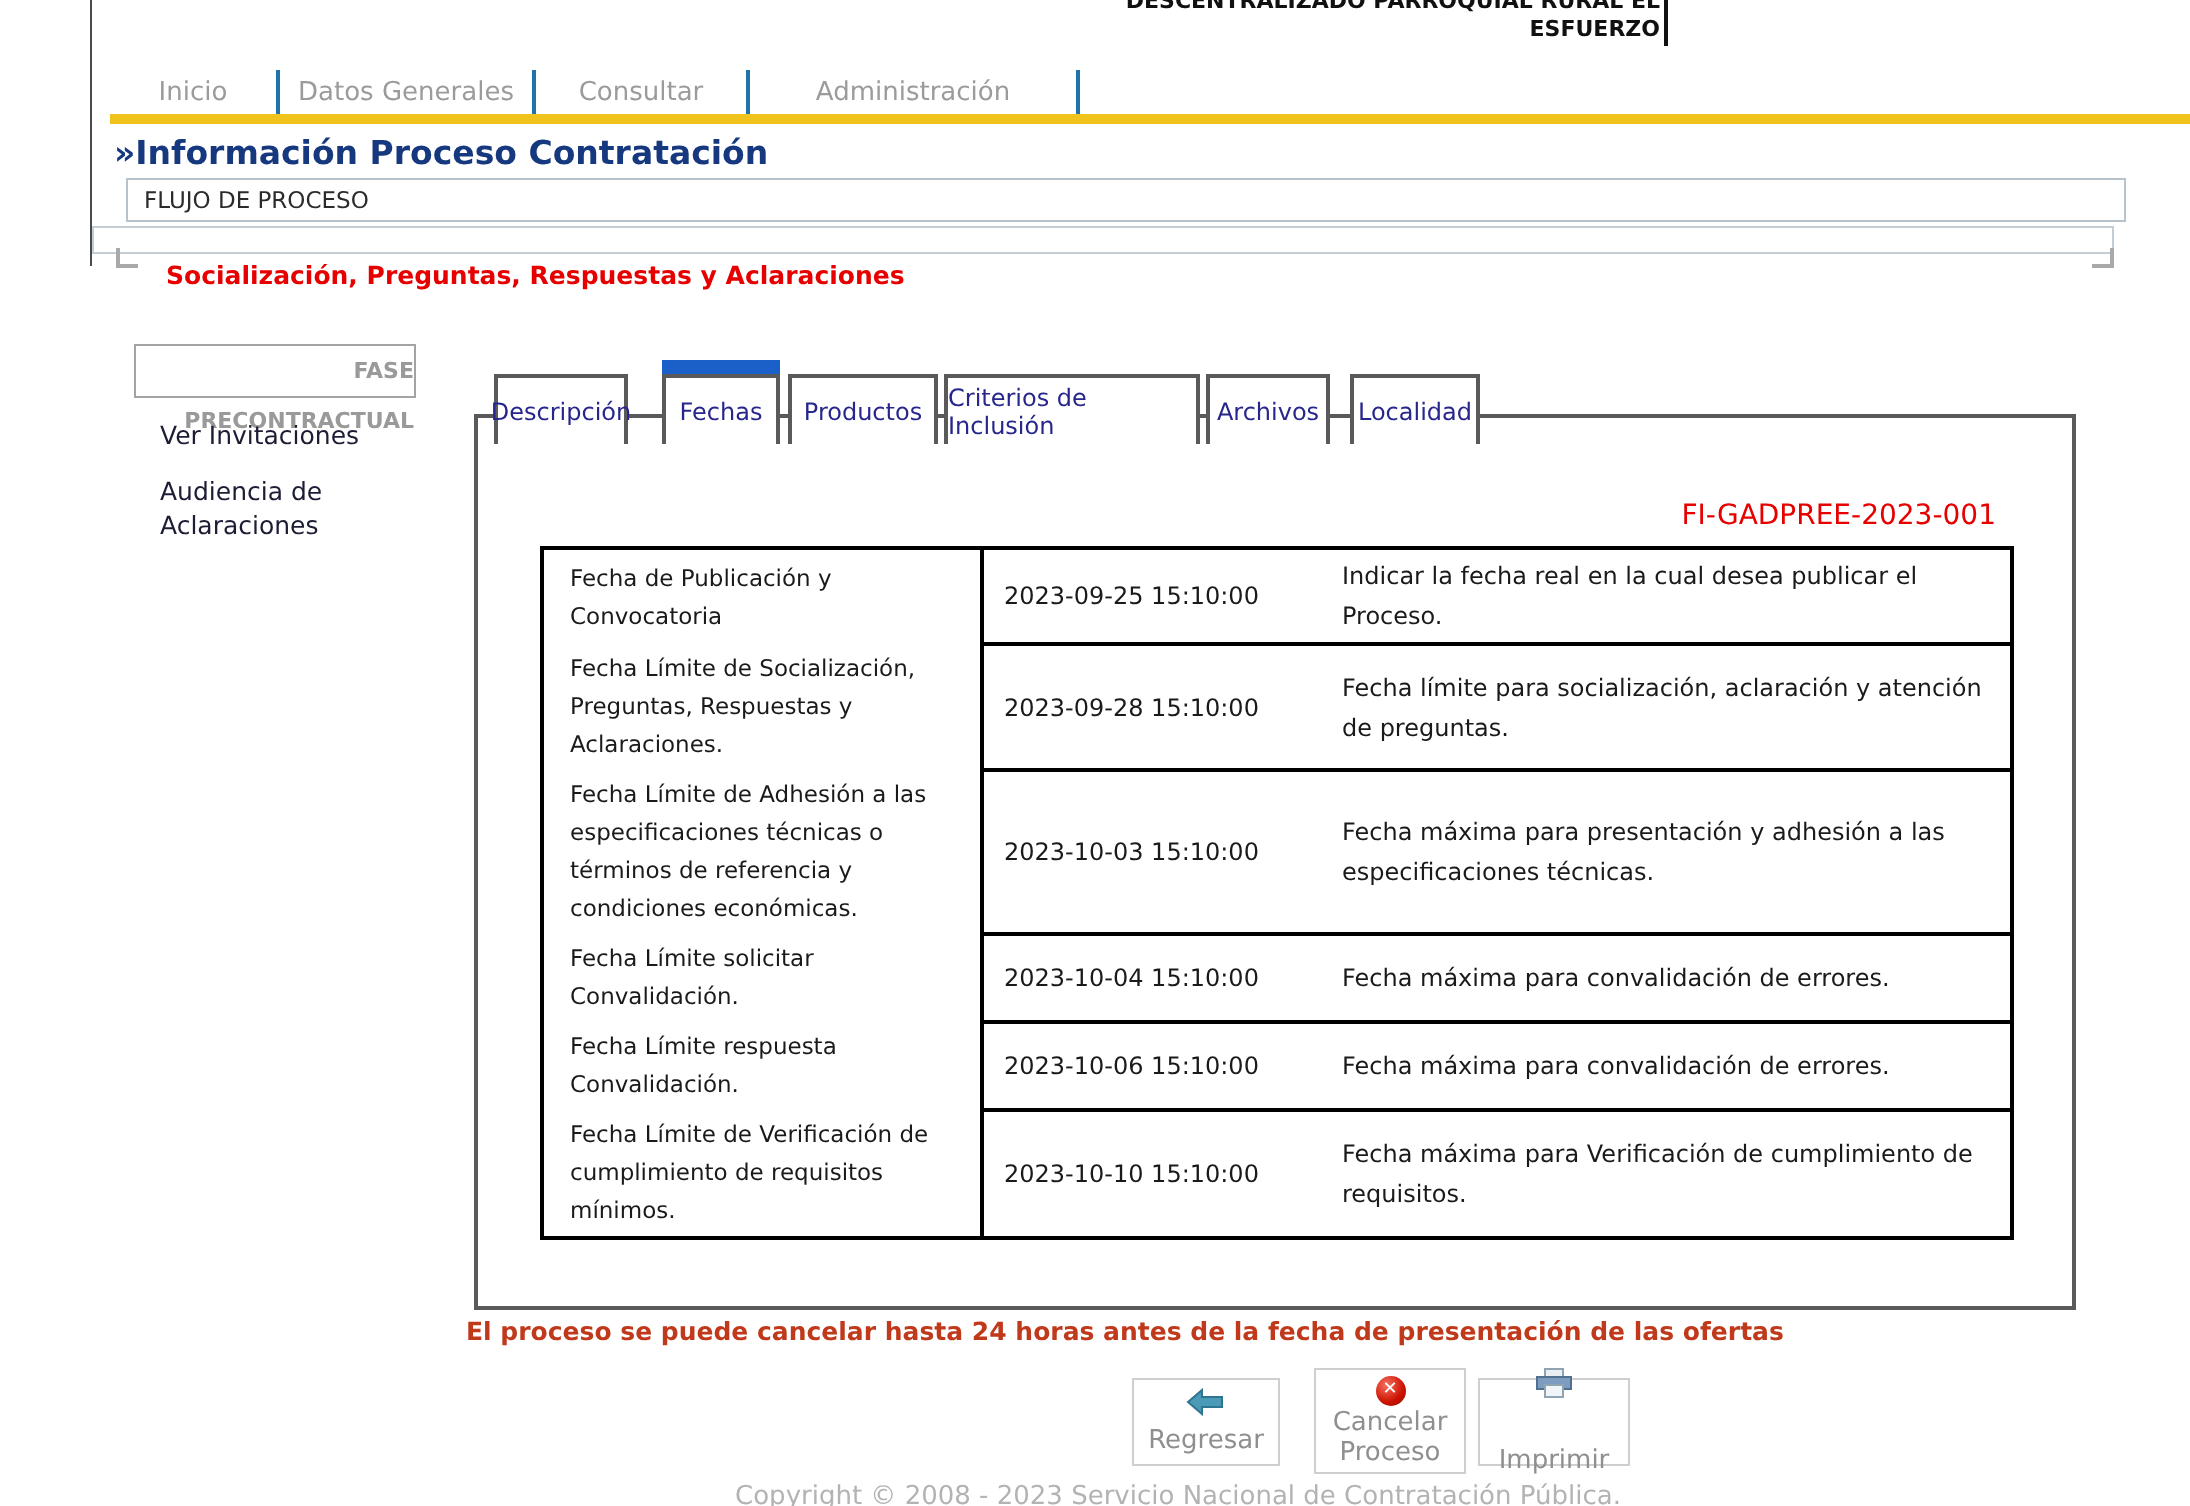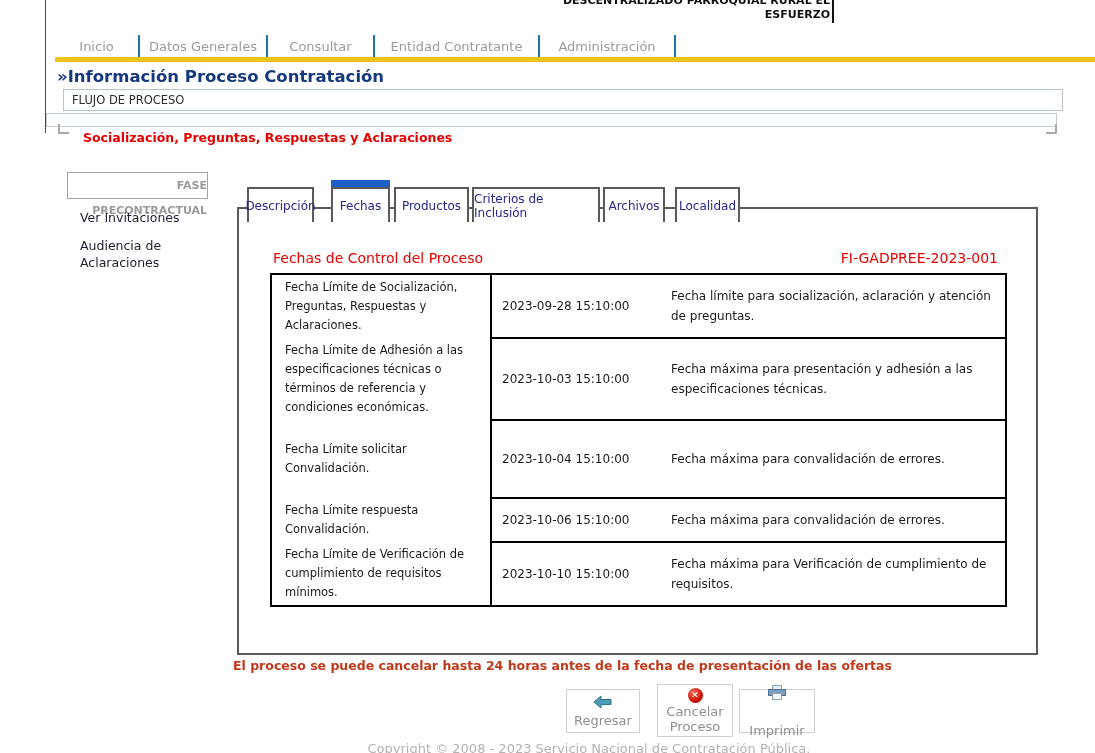--- a/index.html
+++ b/index.html
@@ -118,21 +118,20 @@
 <body>
 
 <div class="abs entity-name">DESCENTRALIZADO PARROQUIAL RURAL EL ESFUERZO</div>
 <div class="abs header-divider"></div>
 <div class="abs page-left-border"></div>
 
 <div class="abs nav">
   <div class="nav-item">Inicio</div>
   <div class="nav-item">Datos Generales</div>
   <div class="nav-item">Consultar</div>
-  <div class="nav-item">Entidad Contratante</div>
   <div class="nav-item">Administración</div>
 </div>
 <div class="abs nav-underline"></div>
 
 <div class="abs page-title">»Información Proceso Contratación</div>
 <div class="abs flow-box">FLUJO DE PROCESO</div>
 <div class="abs empty-strip"></div>
 <div class="abs tick-left"></div>
 <div class="abs tick-right"></div>
 <div class="abs stage-heading">Socialización, Preguntas, Respuestas y Aclaraciones</div>
@@ -145,31 +144,35 @@
 <div class="tab tab-2">
   <div class="active-bar"></div>
   <span>Fechas</span>
 </div>
 <div class="tab tab-3">Productos</div>
 <div class="tab tab-4">Criterios de Inclusión</div>
 <div class="tab tab-5">Archivos</div>
 <div class="tab tab-6">Localidad</div>
 
 <div class="abs panel">
-  <div class="abs panel-heading">Fechas de Control del Proceso</div>
   <div class="abs process-code">FI-GADPREE-2023-001</div>
 
   <div class="abs ftable-wrap">
     <table class="ftable">
       <colgroup>
           <col class="col-label">
           <col class="col-date">
           <col class="col-note">
         </colgroup>
       <tbody>
+        <tr class="frow">
+          <td class="lbl">Fecha de Publicación y Convocatoria</td>
+          <td class="date">2023-09-25 15:10:00</td>
+          <td class="note">Indicar la fecha real en la cual desea publicar el Proceso.</td>
+        </tr>
         <tr class="frow">
           <td class="lbl">Fecha Límite de Socialización, Preguntas, Respuestas y Aclaraciones.</td>
           <td class="date">2023-09-28 15:10:00</td>
           <td class="note">Fecha límite para socialización, aclaración y atención de preguntas.</td>
         </tr>
         <tr class="frow">
           <td class="lbl">Fecha Límite de Adhesión a las especificaciones técnicas o términos de referencia y condiciones económicas.</td>
           <td class="date">2023-10-03 15:10:00</td>
           <td class="note">Fecha máxima para presentación y adhesión a las especificaciones técnicas.</td>
         </tr>

